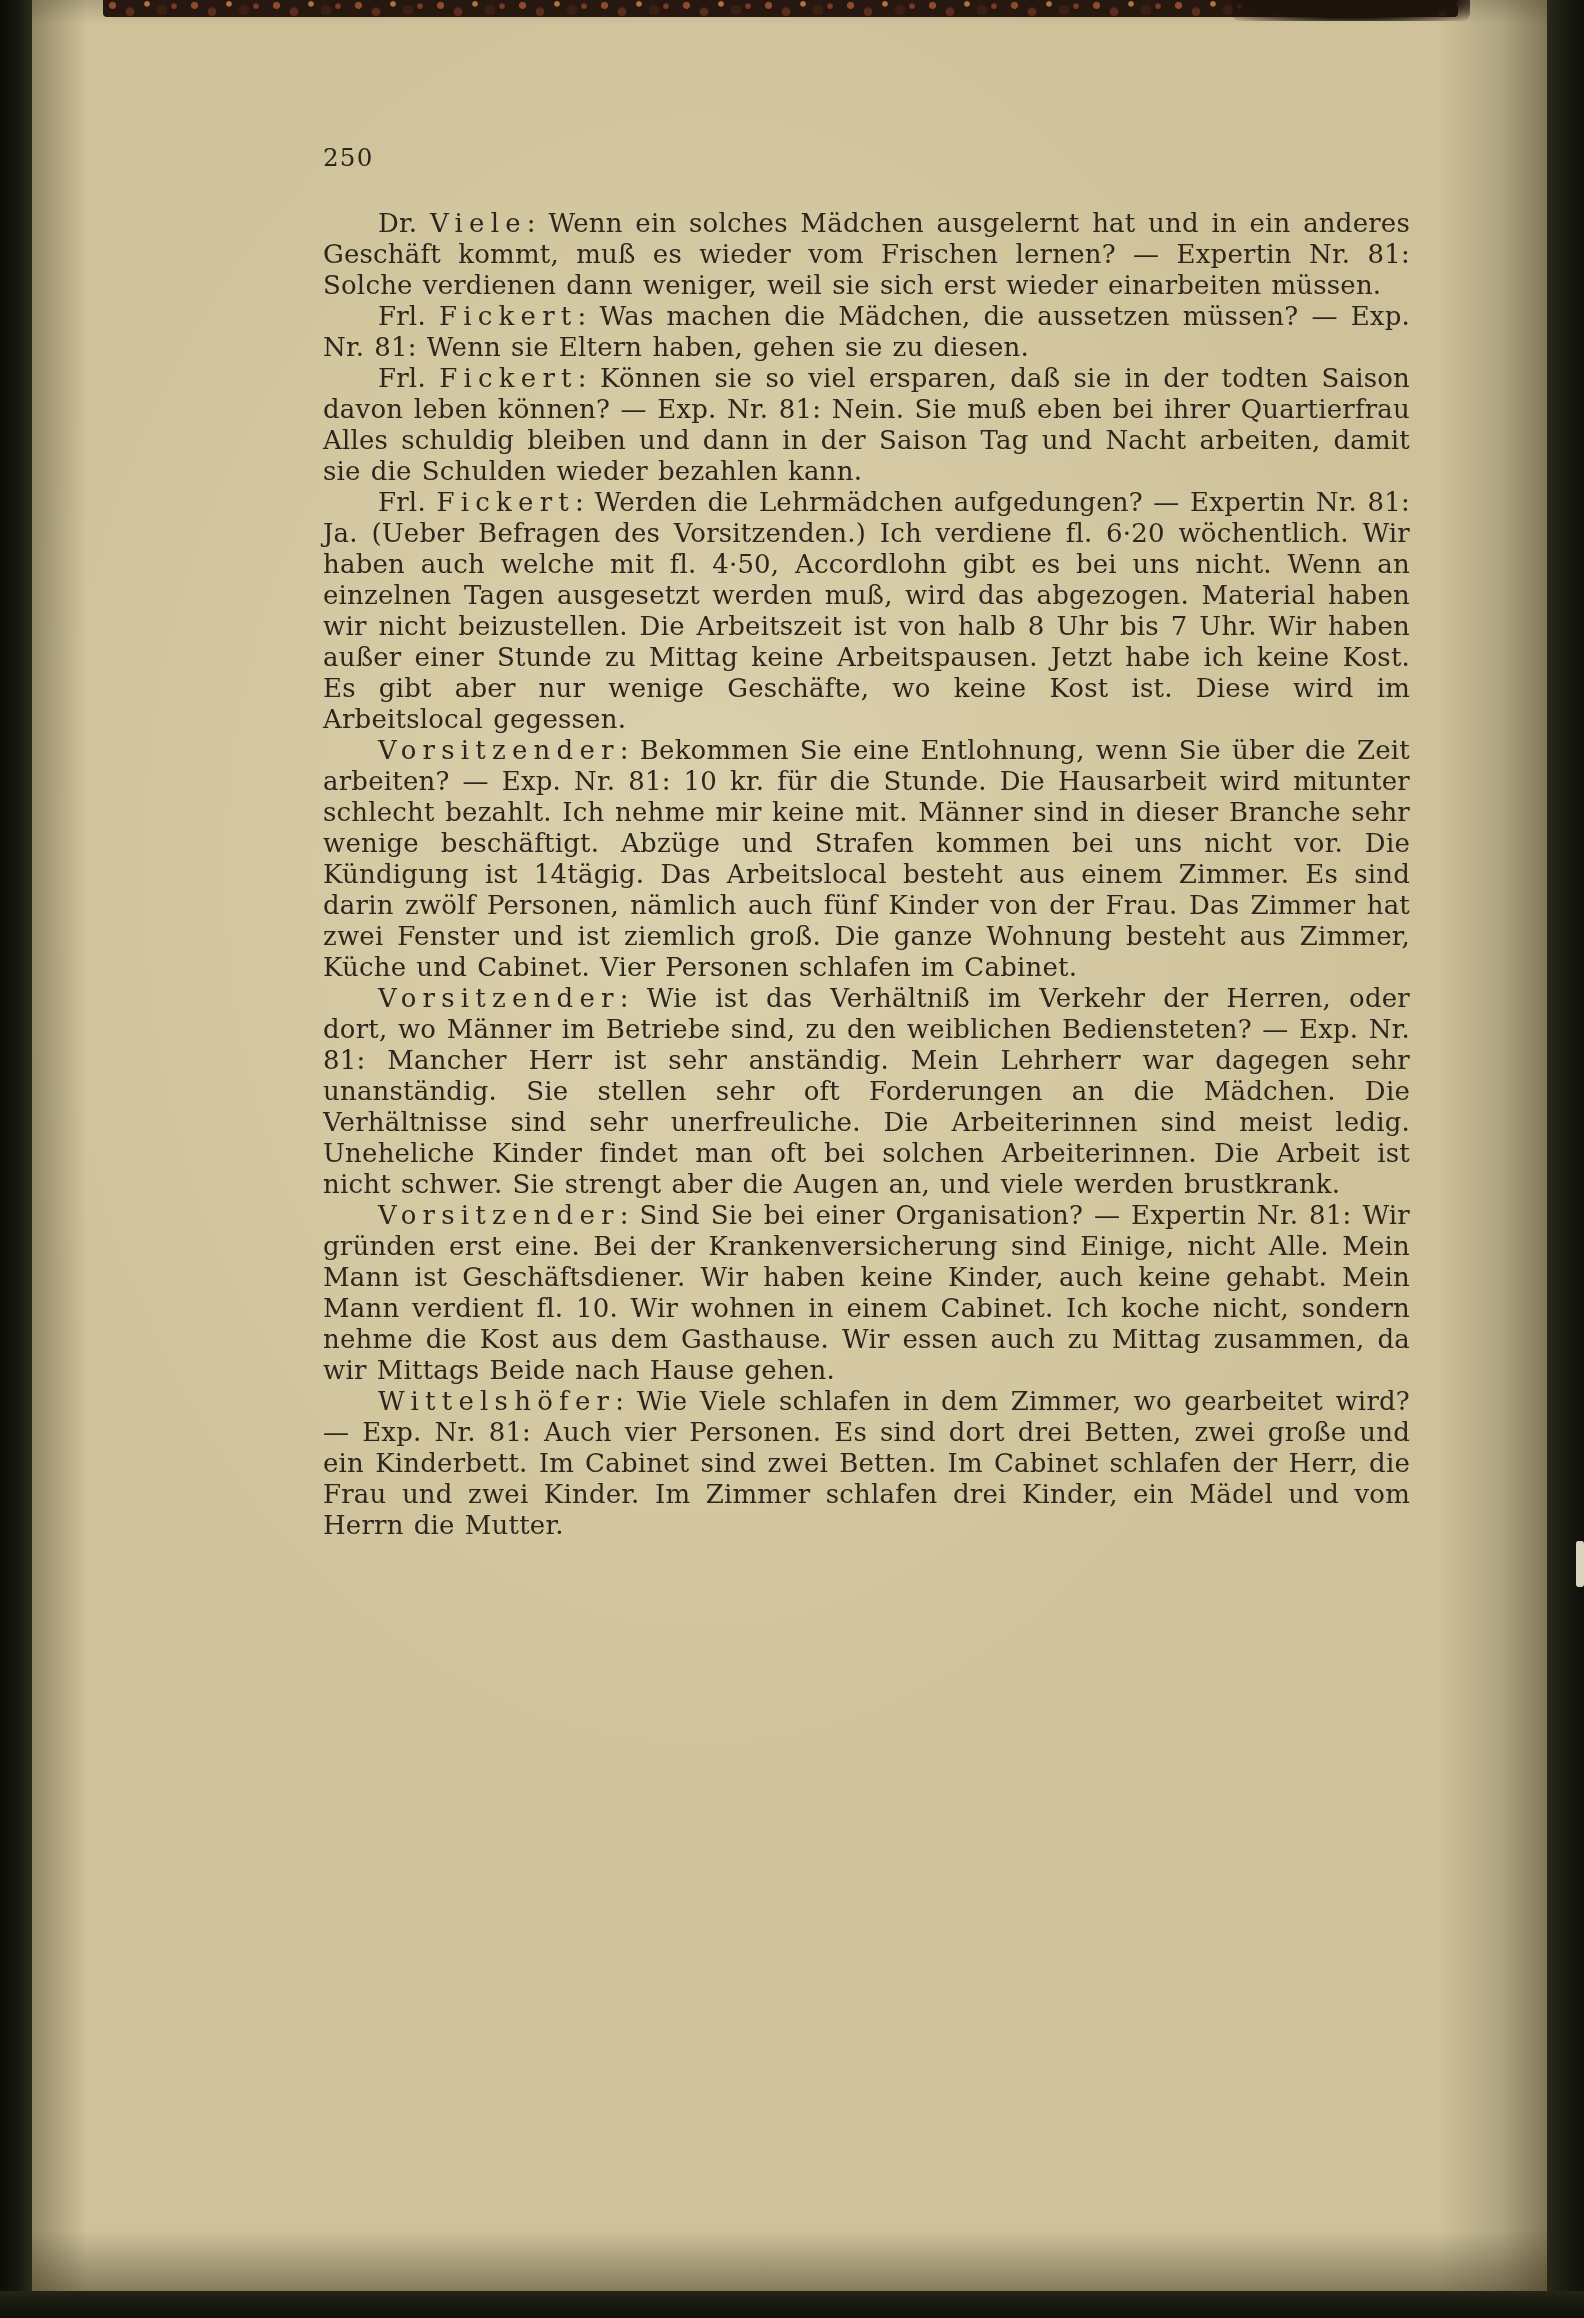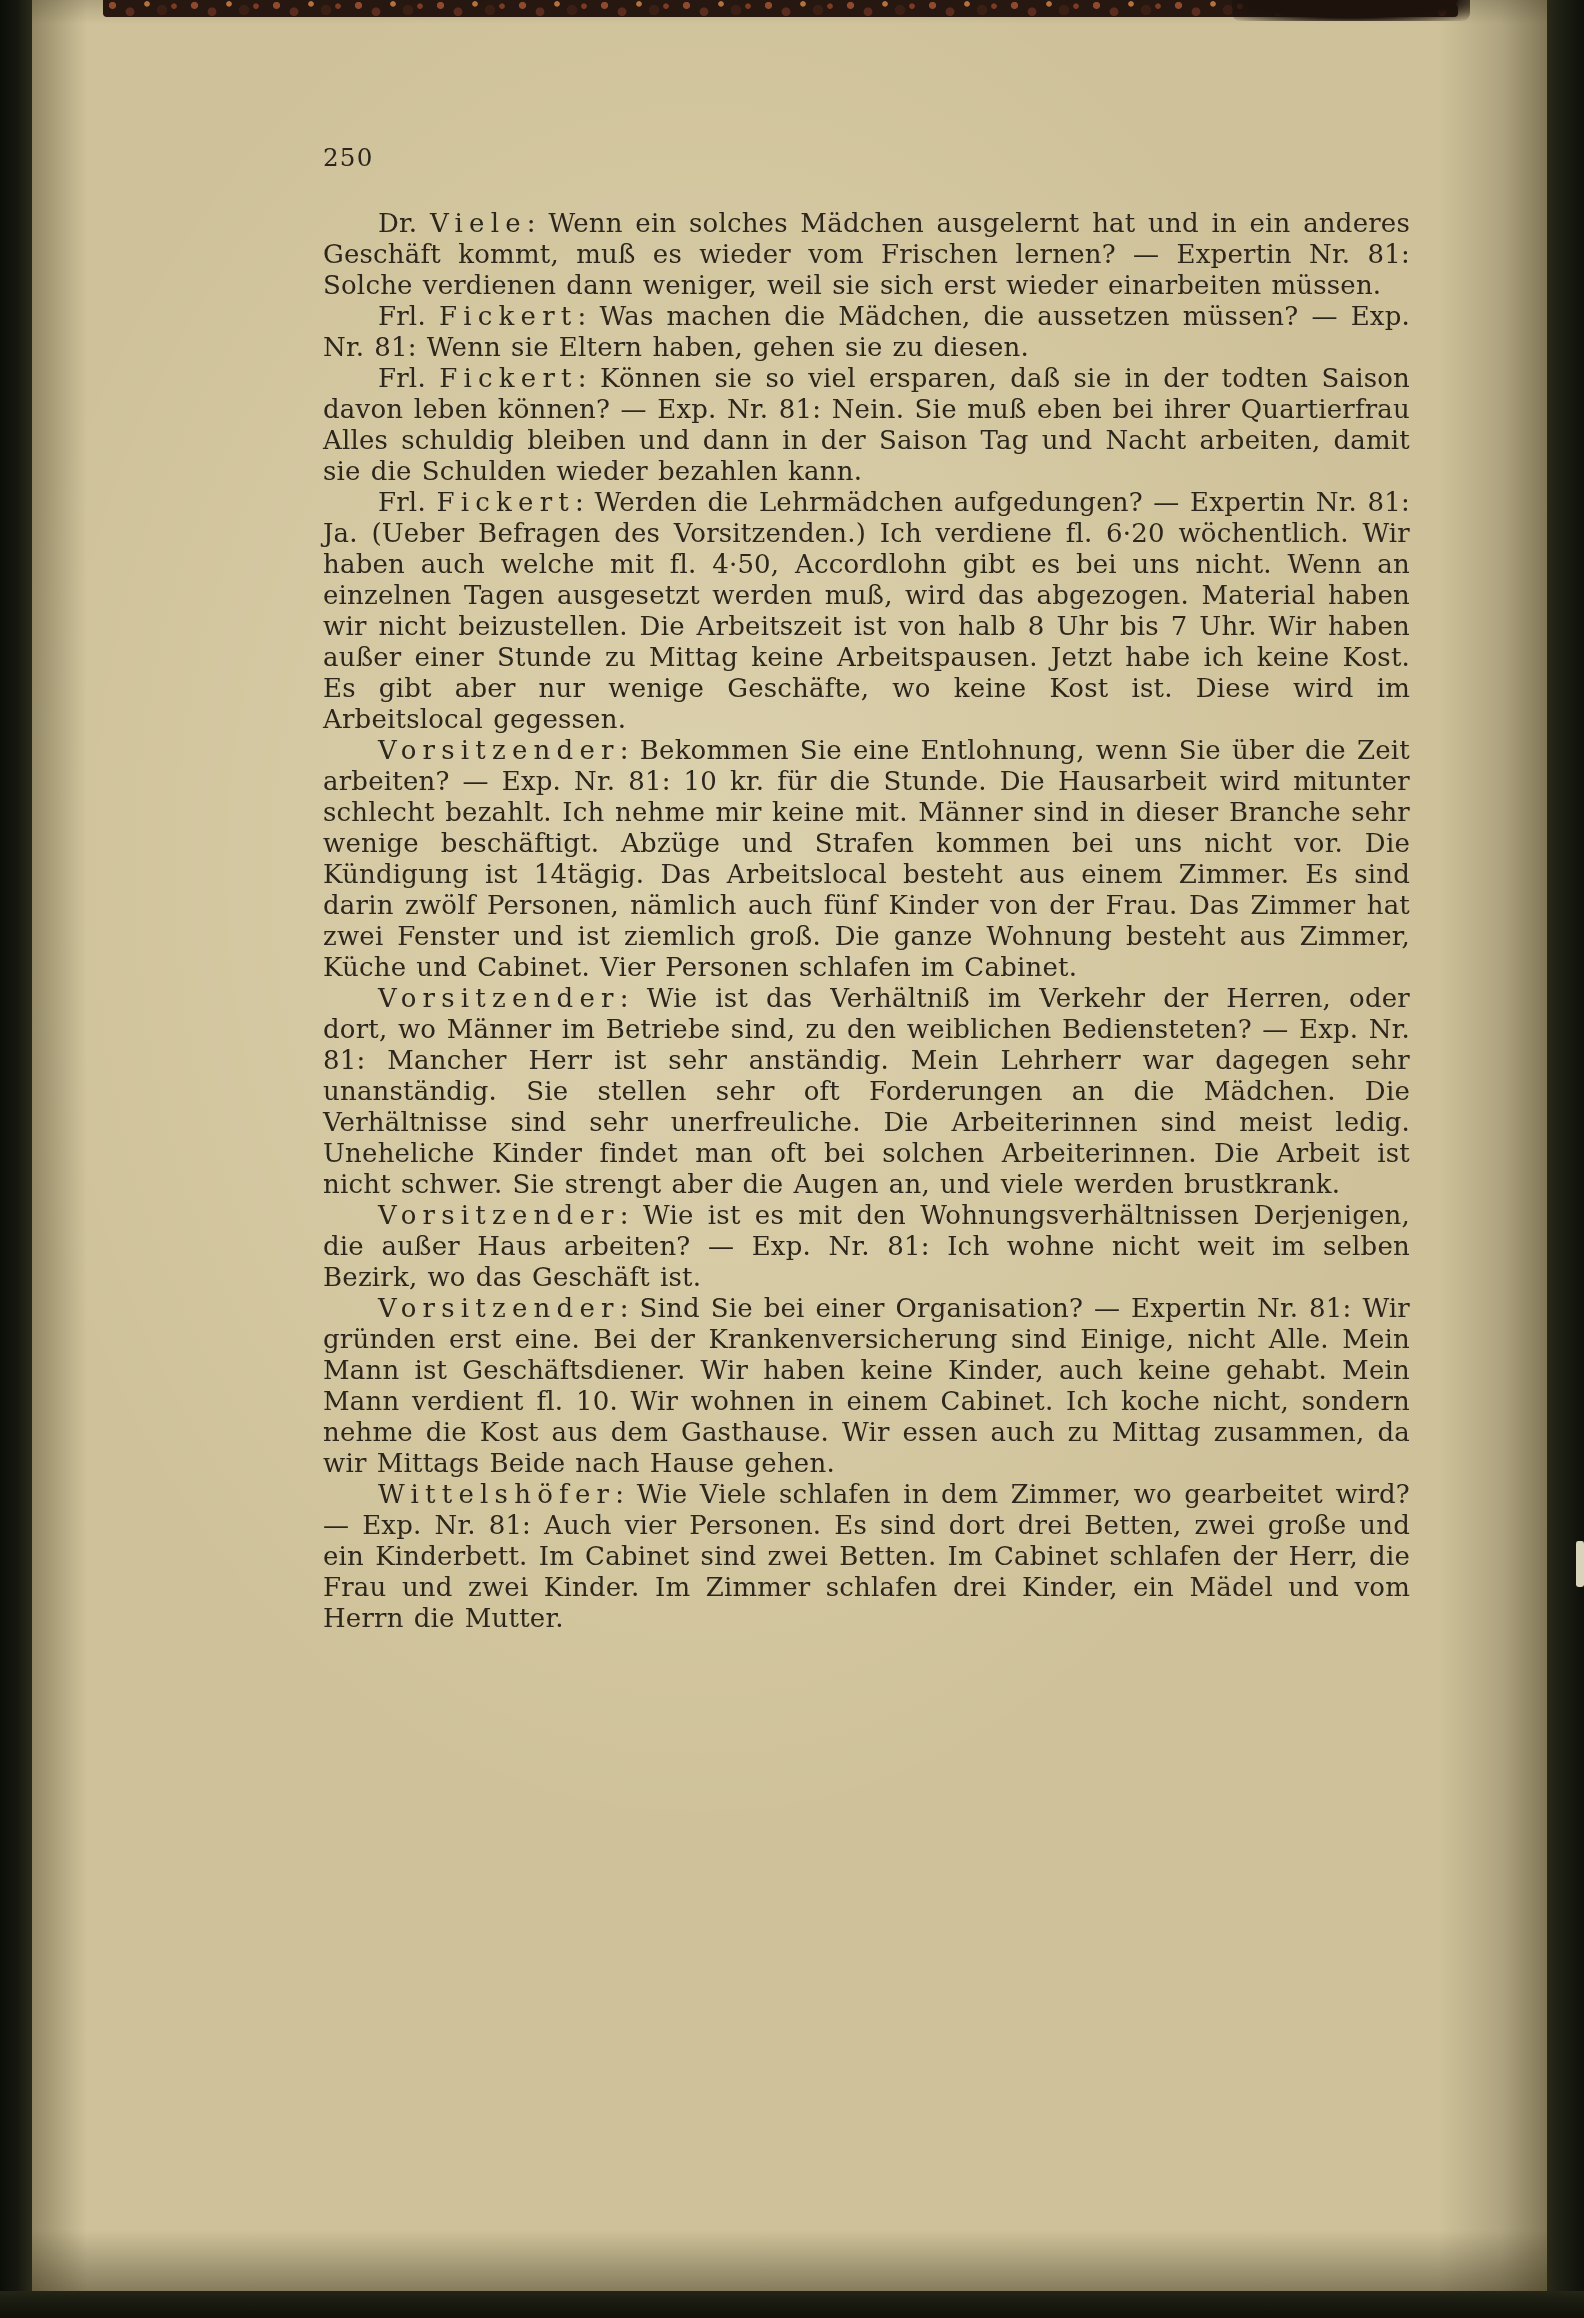--- a/index.html
+++ b/index.html
@@ -96,21 +96,20 @@
   <div class="paper">
     <div class="textblock">
       <div class="pagenum">250</div>
       <div id="paras">
           <p class="para indent"><span class="prefix">Dr. </span><span class="spaced">Viele</span><span class="rest">: Wenn ein solches Mädchen ausgelernt hat und in ein anderes Geschäft kommt, muß es wieder vom Frischen lernen? — Expertin Nr. 81: Solche verdienen dann weniger, weil sie sich erst wieder einarbeiten müssen.</span></p>
           <p class="para indent"><span class="prefix">Frl. </span><span class="spaced">Fickert</span><span class="rest">: Was machen die Mädchen, die aussetzen müssen? — Exp. Nr. 81: Wenn sie Eltern haben, gehen sie zu diesen.</span></p>
           <p class="para indent"><span class="prefix">Frl. </span><span class="spaced">Fickert</span><span class="rest">: Können sie so viel ersparen, daß sie in der todten Saison davon leben können? — Exp. Nr. 81: Nein. Sie muß eben bei ihrer Quartierfrau Alles schuldig bleiben und dann in der Saison Tag und Nacht arbeiten, damit sie die Schulden wieder bezahlen kann.</span></p>
           <p class="para indent"><span class="prefix">Frl. </span><span class="spaced">Fickert</span><span class="rest">: Werden die Lehrmädchen aufgedungen? — Expertin Nr. 81: Ja. (Ueber Befragen des Vorsitzenden.) Ich verdiene fl. 6·20 wöchentlich. Wir haben auch welche mit fl. 4·50, Accordlohn gibt es bei uns nicht. Wenn an einzelnen Tagen ausgesetzt werden muß, wird das abgezogen. Material haben wir nicht beizustellen. Die Arbeitszeit ist von halb 8 Uhr bis 7 Uhr. Wir haben außer einer Stunde zu Mittag keine Arbeitspausen. Jetzt habe ich keine Kost. Es gibt aber nur wenige Geschäfte, wo keine Kost ist. Diese wird im Arbeitslocal gegessen.</span></p>
           <p class="para indent"><span class="spaced">Vorsitzender</span><span class="rest">: Bekommen Sie eine Entlohnung, wenn Sie über die Zeit arbeiten? — Exp. Nr. 81: 10 kr. für die Stunde. Die Hausarbeit wird mitunter schlecht bezahlt. Ich nehme mir keine mit. Männer sind in dieser Branche sehr wenige beschäftigt. Abzüge und Strafen kommen bei uns nicht vor. Die Kündigung ist 14tägig. Das Arbeitslocal besteht aus einem Zimmer. Es sind darin zwölf Personen, nämlich auch fünf Kinder von der Frau. Das Zimmer hat zwei Fenster und ist ziemlich groß. Die ganze Wohnung besteht aus Zimmer, Küche und Cabinet. Vier Personen schlafen im Cabinet.</span></p>
           <p class="para indent"><span class="spaced">Vorsitzender</span><span class="rest">: Wie ist das Verhältniß im Verkehr der Herren, oder dort, wo Männer im Betriebe sind, zu den weiblichen Bediensteten? — Exp. Nr. 81: Mancher Herr ist sehr anständig. Mein Lehrherr war dagegen sehr unanständig. Sie stellen sehr oft Forderungen an die Mädchen. Die Verhältnisse sind sehr unerfreuliche. Die Arbeiterinnen sind meist ledig. Uneheliche Kinder findet man oft bei solchen Arbeiterinnen. Die Arbeit ist nicht schwer. Sie strengt aber die Augen an, und viele werden brustkrank.</span></p>
-          <p class="para indent"><span class="spaced">Vorsitzender</span><span class="rest">: Wie ist es mit den Wohnungsverhältnissen Derjenigen, die außer Haus arbeiten? — Exp. Nr. 81: Ich wohne nicht weit im selben Bezirk, wo das Geschäft ist.</span></p>
           <p class="para indent"><span class="spaced">Vorsitzender</span><span class="rest">: Sind Sie bei einer Organisation? — Expertin Nr. 81: Wir gründen erst eine. Bei der Krankenversicherung sind Einige, nicht Alle. Mein Mann ist Geschäftsdiener. Wir haben keine Kinder, auch keine gehabt. Mein Mann verdient fl. 10. Wir wohnen in einem Cabinet. Ich koche nicht, sondern nehme die Kost aus dem Gasthause. Wir essen auch zu Mittag zusammen, da wir Mittags Beide nach Hause gehen.</span></p>
           <p class="para indent"><span class="spaced">Wittelshöfer</span><span class="rest">: Wie Viele schlafen in dem Zimmer, wo gearbeitet wird? — Exp. Nr. 81: Auch vier Personen. Es sind dort drei Betten, zwei große und ein Kinderbett. Im Cabinet sind zwei Betten. Im Cabinet schlafen der Herr, die Frau und zwei Kinder. Im Zimmer schlafen drei Kinder, ein Mädel und vom Herrn die Mutter.</span></p>
         </div>
     </div>
   </div>
 
   <div class="marble-top"></div>
   <div class="marble-top-right"></div>
   <div class="edge-right"></div>
   <div class="edge-bottom"></div>

